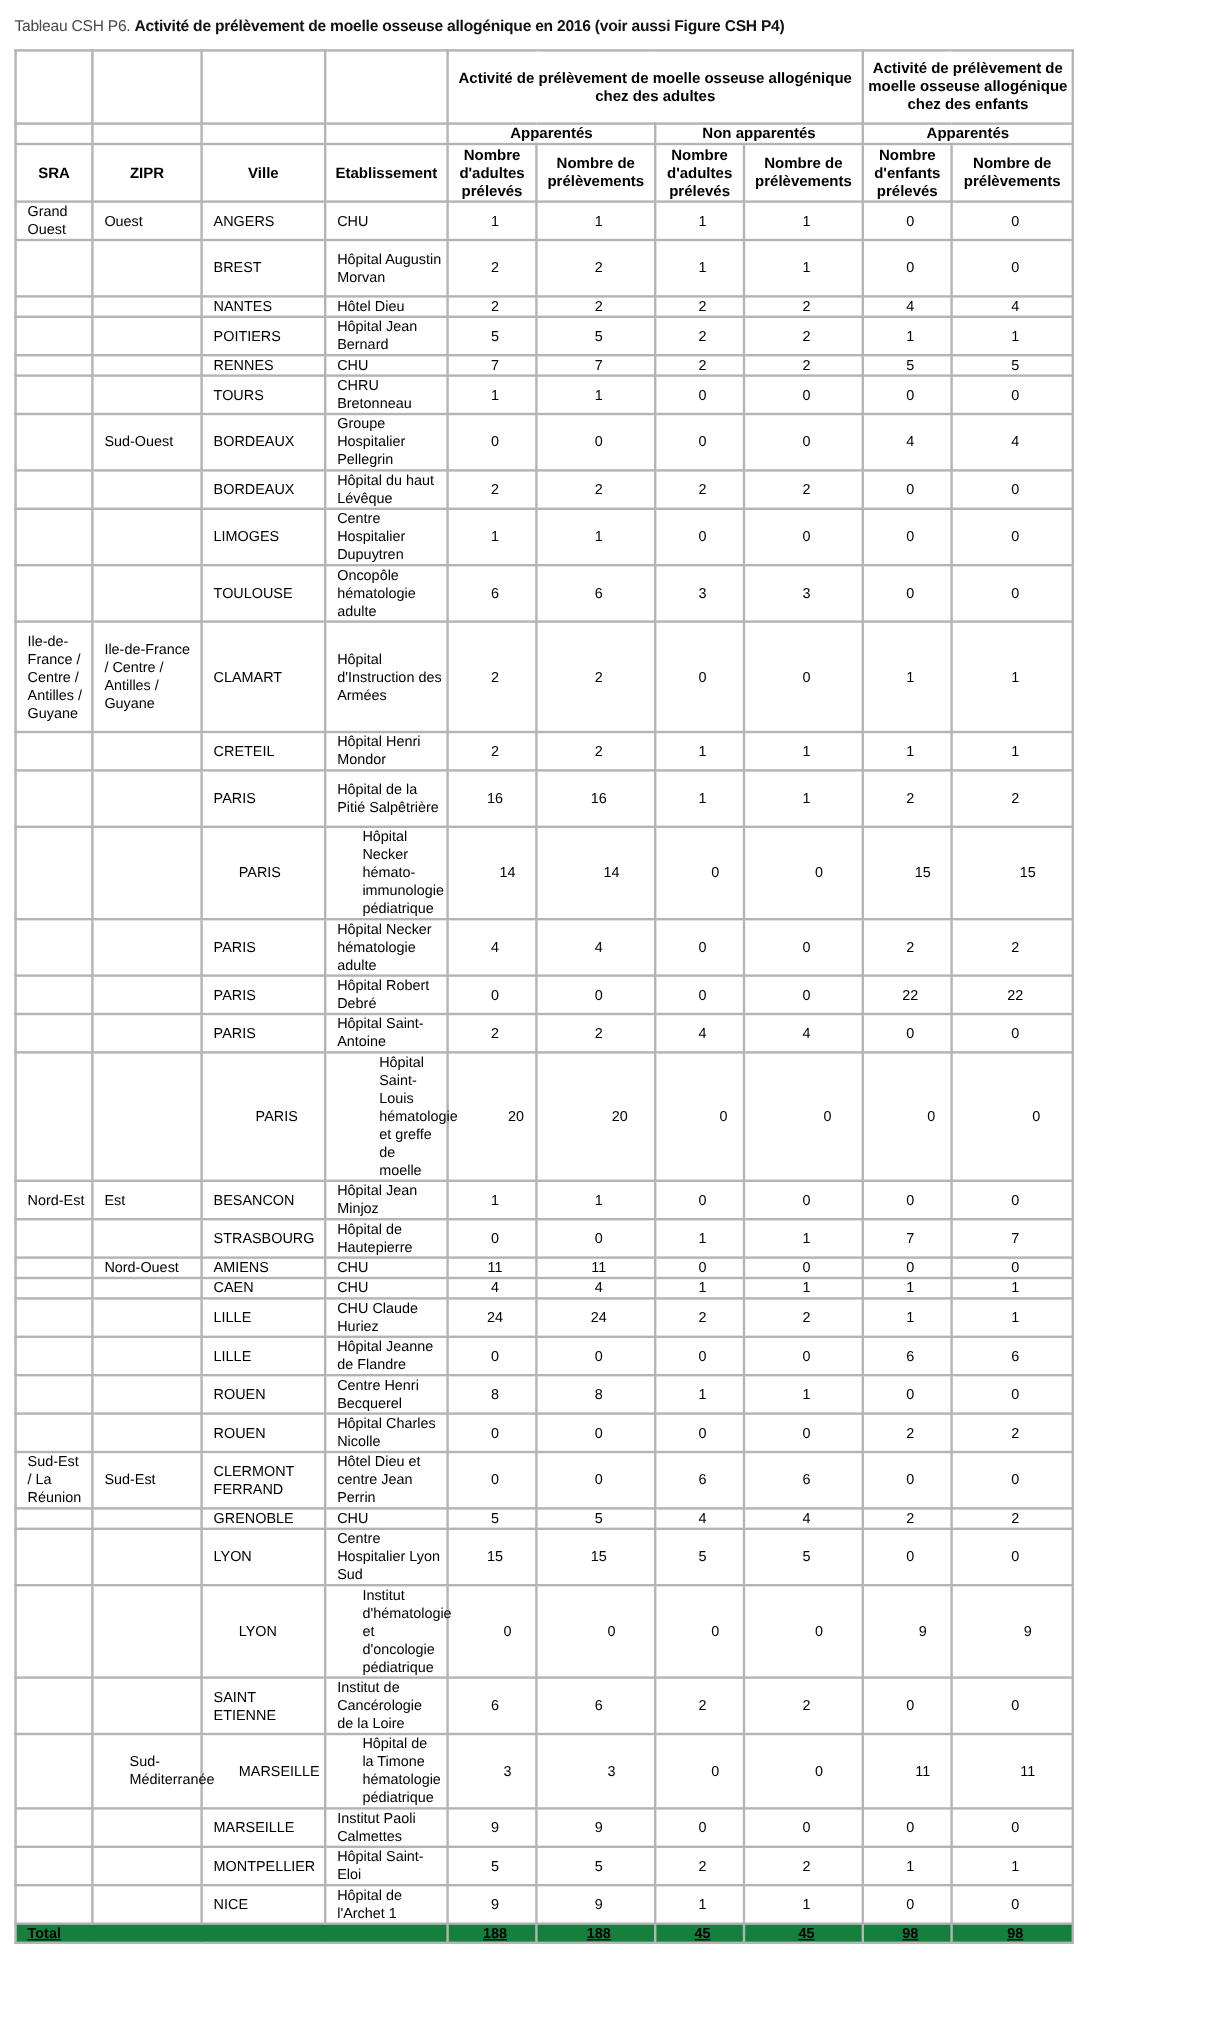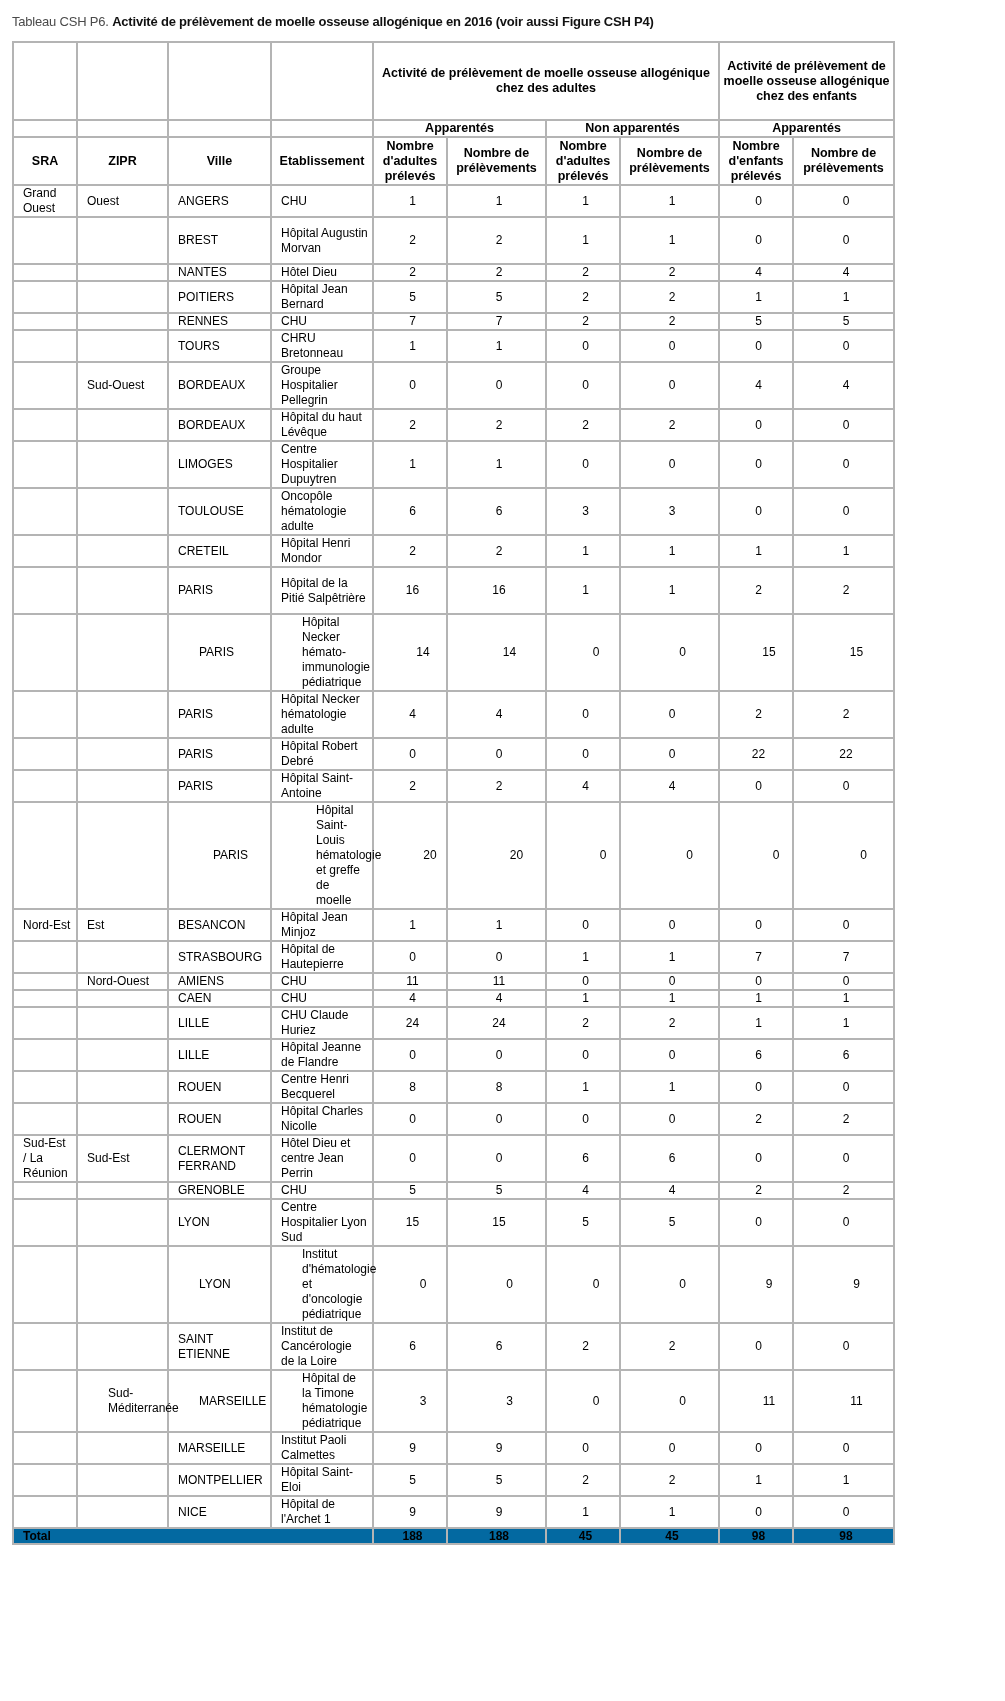--- a/index.html
+++ b/index.html
@@ -6,21 +6,21 @@
     body { width: 1005px; height: 1701px; position: relative; overflow: hidden; font-family: "Liberation Sans", sans-serif; color: #000; }
     .caption { position: absolute; left: 12px; top: 14px; font-size: 13px; letter-spacing: -0.2px; white-space: nowrap; text-align: right; }
     .caption .cap-label { color: #4a4a4a; }
     .caption .cap-title { font-weight: bold; color: #111; }
     table.main { position: absolute; left: 12px; top: 41px; border-collapse: collapse; table-layout: fixed; width: 881px; font-size: 12px; line-height: 15px; }
     table.main td, table.main th { border: 2px solid #b4b4b4; padding: 0 4px 0 9px; vertical-align: middle; }
     table.main th { font-weight: bold; text-align: center; padding: 0 3px; font-size: 12.5px; }
     th.group-head { vertical-align: top; padding-top: 1px; }
     td.num { text-align: center; padding: 0 3px; }
     td.txt { text-align: left; }
-    tr.total td { background: #0369a1; font-weight: bold; height: 14px; line-height: 13px; }
+    tr.total td { background: #15803d; font-weight: bold; height: 14px; line-height: 13px; text-decoration: underline; }
     tr.r1 td { height: 15px; }
     tr.r2 td { height: 30px; }
     tr.r3 td { height: 45px; }
     tr.r4 td { height: 60px; padding-left: 30px; }
     tr.r5 td { height: 75px; padding-left: 44px; }
     tr.r6 td { height: 90px; }
   </style>
 </head>
 <body>
 
@@ -36,21 +36,21 @@
       <col style="width:103px">
       <col style="width:102px">
     <col style="width:74px">
       <col style="width:99px">
       <col style="width:74px">
       <col style="width:99px">
     <col style="width:74px">
       <col style="width:101px">
   </colgroup>
   <thead>
-    <tr style="height:78px">
+    <tr style="height:61px">
       <th></th>
       <th></th>
       <th></th>
       <th></th>
       <th colspan="4" class="group-head">Activité de prélèvement de moelle osseuse allogénique chez des adultes</th>
       <th colspan="2" class="group-head">Activité de prélèvement de moelle osseuse allogénique chez des enfants</th>
     </tr>
     <tr style="height:16px">
       <th></th>
       <th></th>
@@ -187,20 +187,32 @@
         <td class="txt"></td>
         <td class="txt">TOULOUSE</td>
         <td class="txt">Oncopôle hématologie adulte</td>
         <td class="num">6</td>
         <td class="num">6</td>
         <td class="num">3</td>
         <td class="num">3</td>
         <td class="num">0</td>
         <td class="num">0</td>
       </tr>
+      <tr class="r6">
+        <td class="txt">Ile-de-France / Centre / Antilles / Guyane</td>
+        <td class="txt">Ile-de-France / Centre / Antilles / Guyane</td>
+        <td class="txt">CLAMART</td>
+        <td class="txt">Hôpital d'Instruction des Armées</td>
+        <td class="num">2</td>
+        <td class="num">2</td>
+        <td class="num">0</td>
+        <td class="num">0</td>
+        <td class="num">1</td>
+        <td class="num">1</td>
+      </tr>
       <tr class="r2">
         <td class="txt"></td>
         <td class="txt"></td>
         <td class="txt">CRETEIL</td>
         <td class="txt">Hôpital Henri Mondor</td>
         <td class="num">2</td>
         <td class="num">2</td>
         <td class="num">1</td>
         <td class="num">1</td>
         <td class="num">1</td>

